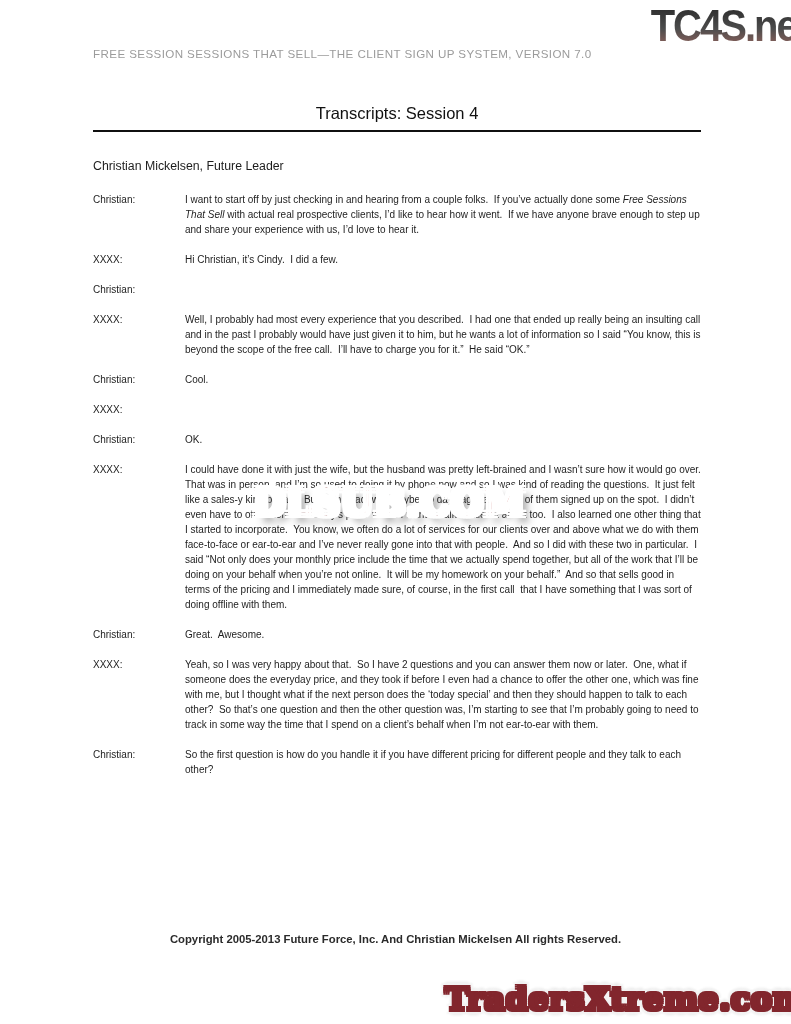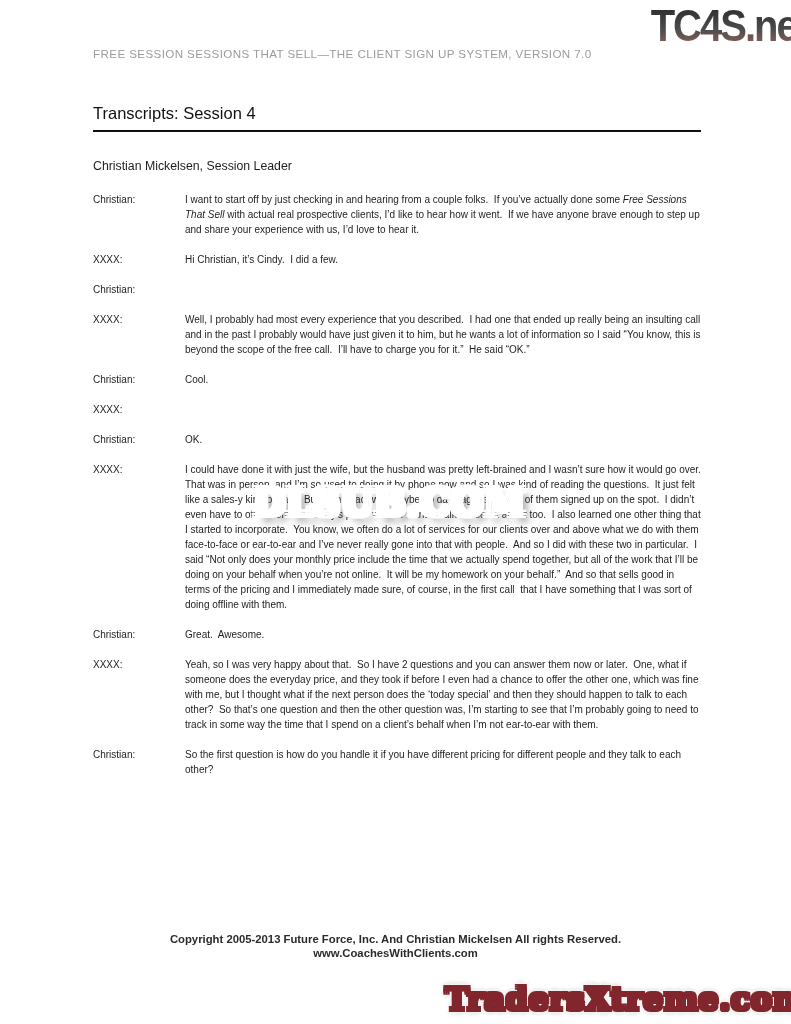--- a/index.html
+++ b/index.html
@@ -45,20 +45,21 @@
     color: #9b9b9b;
   }
 
   .title-block {
     position: absolute;
     left: 93px;
     top: 104px;
     width: 608px;
     border-bottom: 2px solid #101010;
     padding-bottom: 7px;
+    text-align: center;
   }
   .doc-title {
     margin: 0;
     font-size: 16.5px;
     font-weight: normal;
     color: #111;
   }
 
   .leader {
     position: absolute;
@@ -155,21 +156,21 @@
 <div class="page">
 
   <div class="tc4s-logo">TC4S.net</div>
 
   <div class="course-header">FREE SESSION SESSIONS THAT SELL—THE CLIENT SIGN UP SYSTEM, VERSION 7.0</div>
 
   <div class="title-block">
     <h1 class="doc-title">Transcripts: Session 4</h1>
   </div>
 
-  <div class="leader">Christian Mickelsen, Session Leader</div>
+  <div class="leader">Christian Mickelsen, Future Leader</div>
 
   <div class="transcript">
 
     <div class="row">
       <div class="speaker">Christian:</div>
       <div class="speech"><span>I want to start off by just checking in and hearing from a couple folks.  If you’ve actually done some </span><em>Free Sessions That Sell</em><span> with actual real prospective clients, I’d like to hear how it went.  If we have anyone brave enough to step up and share your experience with us, I’d love to hear it.</span></div>
     </div>
 
     <div class="row">
       <div class="speaker">XXXX:</div>
@@ -218,18 +219,17 @@
       <div class="speaker">Christian:</div>
       <div class="speech">So the first question is how do you handle it if you have different pricing for different people and they talk to each other?</div>
     </div>
 
   </div>
 
   <div class="watermark">DLSUB.COM</div>
 
   <div class="footer">
     <div>Copyright 2005-2013 Future Force, Inc. And Christian Mickelsen All rights Reserved.</div>
-    <div>www.CoachesWithClients.com</div>
   </div>
 
   <div class="traders-logo">TradersXtreme.com</div>
 
 </div>
 
 </body></html>

